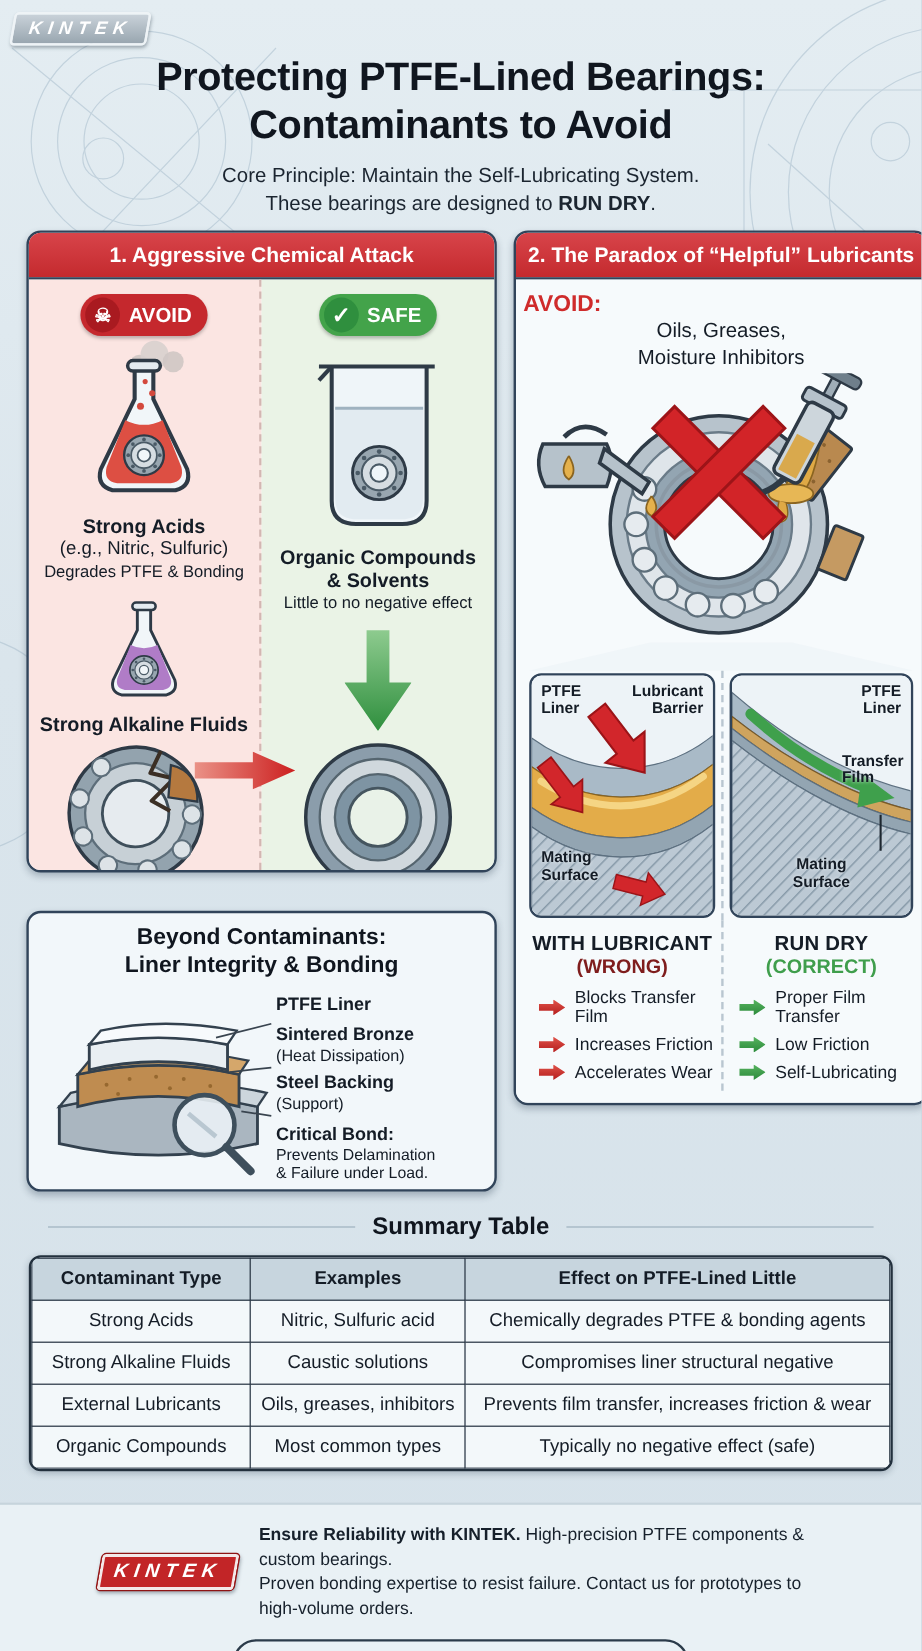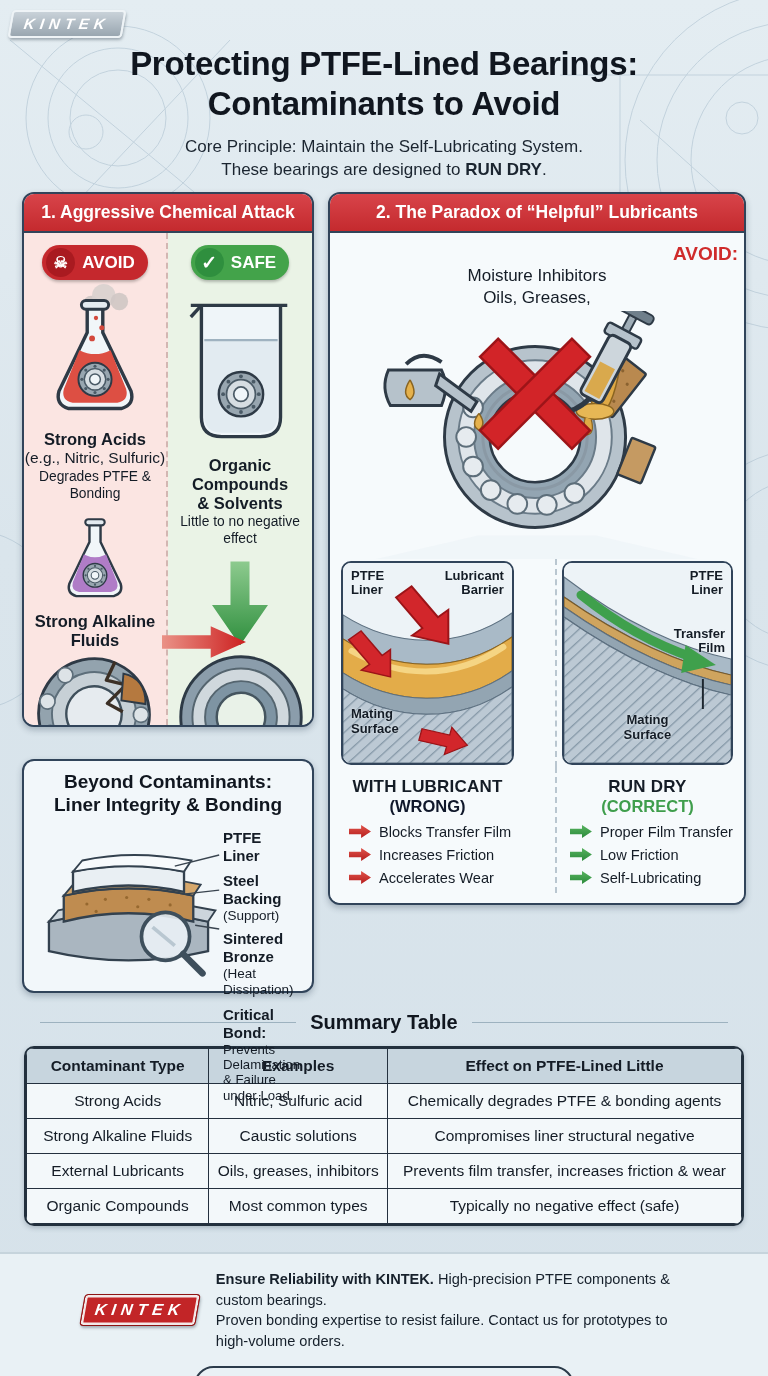--- a/index.html
+++ b/index.html
@@ -15,21 +15,21 @@
   .logo-top { position:absolute; left:10px; top:10px; transform:skewX(-10deg);
               background:linear-gradient(180deg,#c9d2d9,#99a6b0); border:2px solid #eef3f6;
               border-radius:4px; padding:3px 12px; box-shadow:1px 2px 3px rgba(30,45,60,.35); }
   .logo-top span { display:inline-block; transform:skewX(2deg); color:#fff; font-weight:bold;
               font-style:italic; letter-spacing:5px; font-size:15px; }
   .hdr h1 { padding-top:44px; font-size:33px; line-height:1.2; font-weight:bold; color:#10161f; letter-spacing:-.3px; }
   .hdr .sub { margin-top:13px; font-size:17px; line-height:1.35; color:#1b2530; }
 
   
   .columns { display:flex; gap:14px; padding:0 22px; margin-top:14px; align-items:flex-start; }
-  .col-left { width:292px; flex:none; }
+  .col-left { width:392px; flex:none; }
   .col-right { flex:1; }
 
   .panel { border:2.5px solid #31445a; border-radius:12px; overflow:hidden;
            box-shadow:0 3px 6px rgba(35,55,75,.30); background:#f6fafc; }
   .panel-header { background:linear-gradient(180deg,#d8444a,#c42a2e); color:#fff; font-weight:bold;
            text-align:center; font-size:17.5px; padding:8px 4px; border-bottom:2.5px solid #31445a; }
 
   
   .p1-body { position:relative; display:flex; height:492px; }
   .avoid-col { width:50%; background:#fbe5e2; border-right:2px dashed #d3b6b2; text-align:center; }
@@ -58,34 +58,34 @@
   .liner-flex { display:flex; margin-top:4px; }
   .liner-labels { flex:1; padding-left:2px; }
   .ll-title { font-weight:bold; font-size:15px; line-height:1.2; }
   .ll-sub { font-size:13.5px; line-height:1.15; }
   .ll-gap { margin-top:7px; }
   .crit { margin-top:9px; }
   .crit .ll-sub { font-size:13.2px; }
 
   
   .p2-body { background:#f6fafc; padding:8px 6px 10px; }
-  .p2-avoid-title { text-align:right; color:#cf2b2b; font-weight:bold; font-size:19px; margin-top:2px; }
+  .p2-avoid-title { text-align:left; color:#cf2b2b; font-weight:bold; font-size:19px; margin-top:2px; }
   .p2-avoid-line { text-align:center; font-size:17px; line-height:1.28; }
   .p2-illu { display:block; margin:2px auto 0; }
-  .split { display:flex;gap:36px; }
+  .split { display:flex; }
   .split > .s-col { width:50%; }
   .split > .s-col + .s-col { border-left:2px dashed #b9c6d0; }
   .diagram-box { position:relative; margin:2px 5px; border:2.5px solid #31445a; border-radius:10px;
           overflow:hidden; height:204px; }
   .dlab { position:absolute; font-weight:bold; font-size:13px; line-height:1.12; color:#141c26;
           text-shadow:0 0 3px rgba(245,249,251,.9); }
   .verdict { text-align:center; margin-top:10px; }
   .verdict .v1 { font-weight:bold; font-size:17px; letter-spacing:.2px; }
   .verdict .v2 { font-weight:bold; font-size:16.5px; }
-  .v2.wrong { color:#0f172a; } .v2.correct { color:#3f9e4c; }
+  .v2.wrong { color:#7f1d1d; } .v2.correct { color:#3f9e4c; }
   .blist { list-style:none; margin-top:8px; padding-left:13px; }
   .blist li { display:flex; align-items:center; gap:8px; margin:7px 0; font-size:14.6px; }
   .mini-arrow { flex:none; width:22px; height:13px;
           clip-path:polygon(0 28%,55% 28%,55% 0,100% 50%,55% 100%,55% 72%,0 72%); }
   .mini-arrow.red { background:linear-gradient(180deg,#e0534a,#b51d1d); }
   .mini-arrow.green { background:linear-gradient(180deg,#57b35f,#2b8a3b); }
 
   
   .sum-head { display:flex; align-items:center; gap:14px; padding:0 40px; margin-top:18px; }
   .sum-head .line { flex:1; height:1.5px; background:#9db2bf; }
@@ -312,44 +312,44 @@
               <line x1="150" y1="44" x2="198" y2="32" stroke="#39444f" stroke-width="1.5"></line>
               <line x1="162" y1="74" x2="198" y2="70" stroke="#39444f" stroke-width="1.5"></line>
               <line x1="172" y1="108" x2="198" y2="112" stroke="#39444f" stroke-width="1.5"></line>
               <circle cx="140" cy="120" r="26" fill="rgba(236,243,247,.88)" stroke="#3e4f5c" stroke-width="4"></circle>
               <line x1="126" y1="110" x2="150" y2="130" stroke="#b9c7d1" stroke-width="4"></line>
               <line x1="159" y1="139" x2="180" y2="160" stroke="#3e4f5c" stroke-width="7" stroke-linecap="round"></line>
             </svg>
             <div class="liner-labels">
               <div class="ll-title" style="margin-top:8px;">PTFE Liner</div>
               <div class="ll-gap">
+                <div class="ll-title">Sintered Bronze</div>
+                <div class="ll-sub">(Heat Dissipation)</div>
+              </div>
+              <div class="ll-gap">
                 <div class="ll-title">Steel Backing</div>
                 <div class="ll-sub">(Support)</div>
-              </div>
-              <div class="ll-gap">
-                <div class="ll-title">Sintered Bronze</div>
-                <div class="ll-sub">(Heat Dissipation)</div>
               </div>
               <div class="crit">
                 <div class="ll-title">Critical Bond:</div>
                 <div class="ll-sub">Prevents Delamination</div>
                 <div class="ll-sub">&amp; Failure under Load.</div>
               </div>
             </div>
           </div>
         </section>
       </div>
 
       <div class="col-right">
         <section class="panel">
           <div class="panel-header">2. The Paradox of “Helpful” Lubricants</div>
           <div class="p2-body">
             <div class="p2-avoid-title">AVOID:</div>
+            <div class="p2-avoid-line">Oils, Greases,</div>
             <div class="p2-avoid-line">Moisture Inhibitors</div>
-            <div class="p2-avoid-line">Oils, Greases,</div>
 
             <svg class="p2-illu" width="330" height="248" viewBox="0 0 330 252">
               <polygon points="105,228 225,228 328,252 2,252" fill="#eef4f8" opacity=".85"></polygon>
               <circle cx="163" cy="128" r="92" fill="#b7c3cc" stroke="#2e3a46" stroke-width="3"></circle>
               <circle cx="163" cy="128" r="78" fill="#dfe5ea" stroke="#6a7b88" stroke-width="2"></circle>
               <circle cx="163" cy="128" r="62" fill="#93a5b2" stroke="#6a7b88" stroke-width="2"></circle>
               <g fill="#e6ebef" stroke="#5d6e7a" stroke-width="2">
                 <circle cx="203" cy="185" r="10"></circle>
                   <circle cx="175" cy="197" r="10"></circle>
                   <circle cx="145" cy="196" r="10"></circle>
@@ -447,21 +447,21 @@
                     <path d="M0 34 C55 76 110 102 154 112 L154 122 C110 112 55 86 0 44 Z" fill="#cfa45e" stroke="#7a5a28" stroke-width="1"></path>
                     <path d="M0 44 C55 86 110 112 154 122 L154 132 C110 122 55 96 0 54 Z" fill="#93a5b2" stroke="#5d7080" stroke-width="1"></path>
                     <path d="M0 54 C55 96 110 122 154 132 L154 200 L0 200 Z" fill="url(#hc)" stroke="#5d7080" stroke-width="1"></path>
                     <path d="M16 32 C55 66 90 84 120 95" stroke="#3fa04c" stroke-width="9" fill="none" stroke-linecap="round"></path>
                     <polygon points="112,82 140,102 108,110" fill="#3fa04c"></polygon>
                     <line x1="128" y1="116" x2="128" y2="146" stroke="#1c262f" stroke-width="1.8"></line>
                   </svg>
                   <div class="dlab" style="right:8px; top:6px; text-align:right;">
                     <span>PTFE</span><br><span>Liner</span>
                   </div>
-                  <div class="dlab" style="right:6px; top:64px; text-align:right;">
+                  <div class="dlab" style="right:6px; top:64px; text-align:left;">
                     <span>Transfer</span><br><span>Film</span>
                   </div>
                   <div class="dlab" style="left:0; right:0; bottom:20px; text-align:center;">
                     <span>Mating</span><br><span>Surface</span>
                   </div>
                 </div>
               </div>
             </div>
 
             <div class="split">

